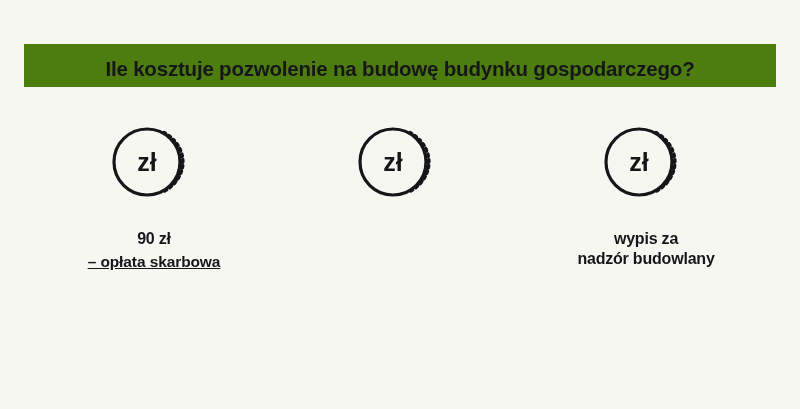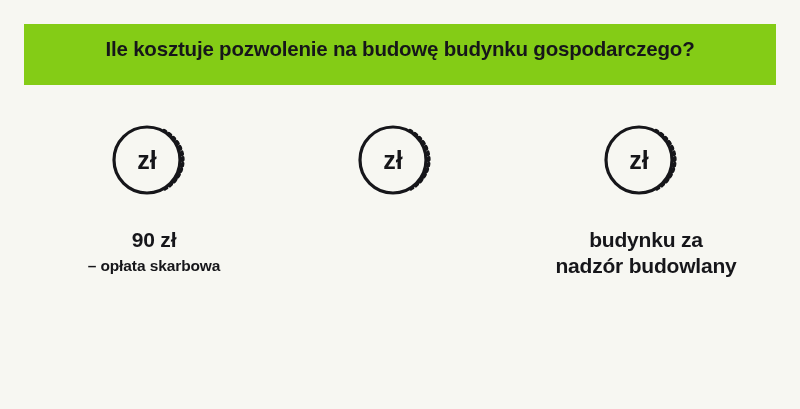--- a/index.html
+++ b/index.html
@@ -21,24 +21,24 @@
     height: 409px;
     background: #f7f7f2;
     display: flex;
     flex-direction: column;
     align-items: center;
     box-sizing: border-box;
   }
 
   
   .headline-band {
-    margin-top: 24px;
+    margin-top: 44px;
     width: 752px;
-    background: #84cc16;
-    padding: 13px 10px 24px 10px;
+    background: #4d7c0f;
+    padding: 13px 10px 6px 10px;
     box-sizing: border-box;
     text-align: center;
   }
   .headline-text {
     font-size: 20.5px;
     font-weight: bold;
     letter-spacing: -0.2px;
     color: #16161a;
     line-height: 1.15;
     white-space: nowrap;
@@ -72,36 +72,37 @@
   .coin-svg {
     display: block;
   }
 
   
   .caption {
     text-align: center;
     line-height: 1.26;
   }
   .caption-main {
-    font-size: 21px;
+    font-size: 16px;
     font-weight: bold;
     color: #16161a;
     letter-spacing: -0.2px;
     white-space: nowrap;
   }
   .caption-sub {
     margin-top: 3px;
     font-size: 15.5px;
     font-weight: bold;
     color: #16161a;
     letter-spacing: -0.1px;
   }
   .caption-sub .line {
     display: block;
     white-space: nowrap;
+    text-decoration: underline;
   }
   .caption-main.two-line .line {
     display: block;
     white-space: nowrap;
   }
 </style>
 </head>
 <body>
 
 <div class="infographic">
@@ -152,20 +153,20 @@
           <g fill="none" stroke="#16161a" stroke-width="3.2">
             <path d="M58 11.5 a33 33 0 0 1 0 59" stroke-dasharray="2.2 3.6" stroke-linecap="round"></path>
             <path d="M62 15 a30 30 0 0 1 0 52" stroke-dasharray="2.2 3.6" stroke-linecap="round"></path>
             <circle cx="41" cy="41" r="33"></circle>
           </g>
           <text x="41" y="50" text-anchor="middle" font-family="Liberation Sans, sans-serif" font-size="25" font-weight="bold" fill="#16161a">zł</text>
         </svg>
       </div>
       <div class="caption">
         <div class="caption-main two-line">
-          <span class="line">budynku za</span>
+          <span class="line">wypis za</span>
           <span class="line">nadzór budowlany</span>
         </div>
       </div>
     </div>
 
   </div>
 </div>
 
 </body></html>

